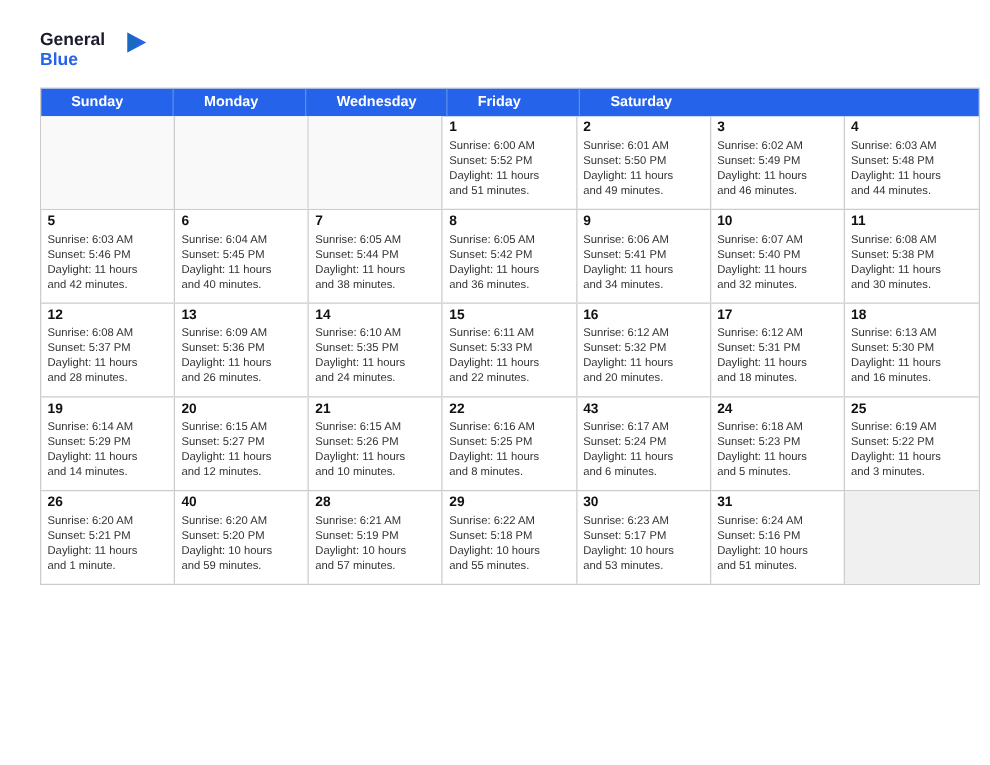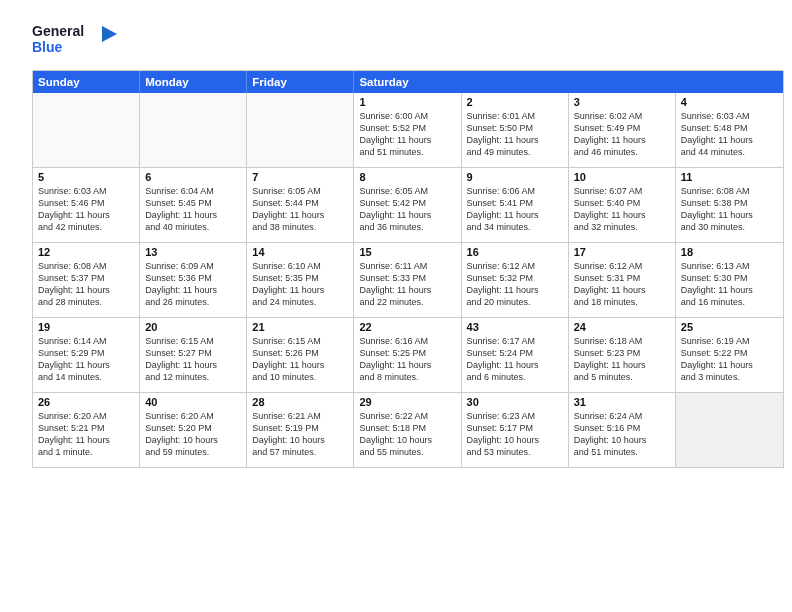--- a/index.html
+++ b/index.html
@@ -51,21 +51,21 @@
     }
     .cal-header {
       display: grid;
       grid-template-columns: repeat(7, 1fr);
       background: #2563eb;
     }
     .cal-header-cell {
       color: #fff;
       font-size: 11.5px;
       font-weight: bold;
-      padding: 5px 5px;
+      padding: 5px 24px;
       text-align: left;
       border-right: 1px solid #5a8fea;
     }
     .cal-header-cell:last-child { border-right: none; }
     .cal-body {
       flex: 1;
       display: flex;
       flex-direction: column;
     }
     .cal-row {
@@ -118,20 +118,21 @@
     <div class="title-block">
       <div class="month-title"></div>
       <div class="location"></div>
     </div>
   </div>
 
   <div class="calendar">
     <div class="cal-header" id="cal-header">
         <div class="cal-header-cell">Sunday</div>
         <div class="cal-header-cell">Monday</div>
+        <div class="cal-header-cell">Wednesday</div>
         <div class="cal-header-cell">Friday</div>
         <div class="cal-header-cell">Saturday</div>
       </div>
     <div class="cal-body" id="cal-body">
         <div class="cal-row">
           <div class="cal-cell empty"></div>
           <div class="cal-cell empty"></div>
           <div class="cal-cell empty"></div>
           <div class="cal-cell">
             <span class="day-num">1</span>

